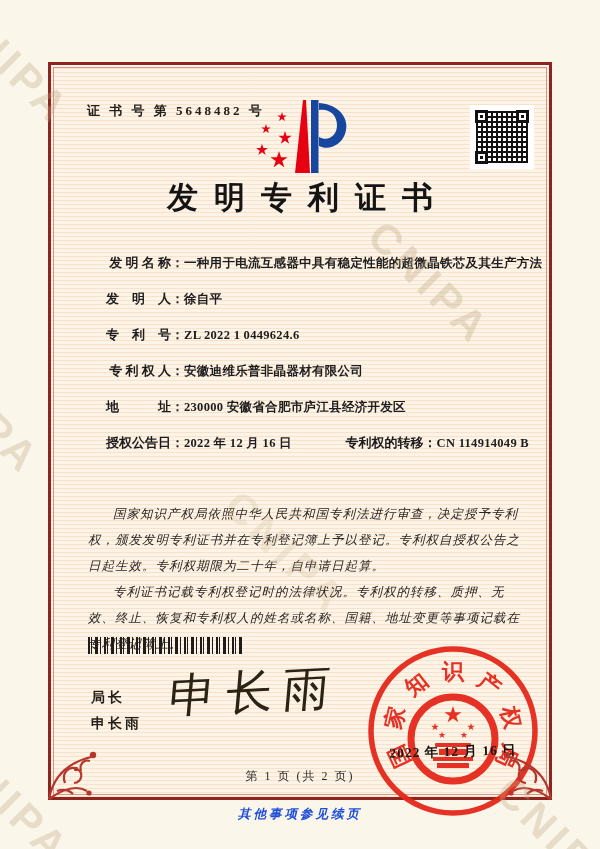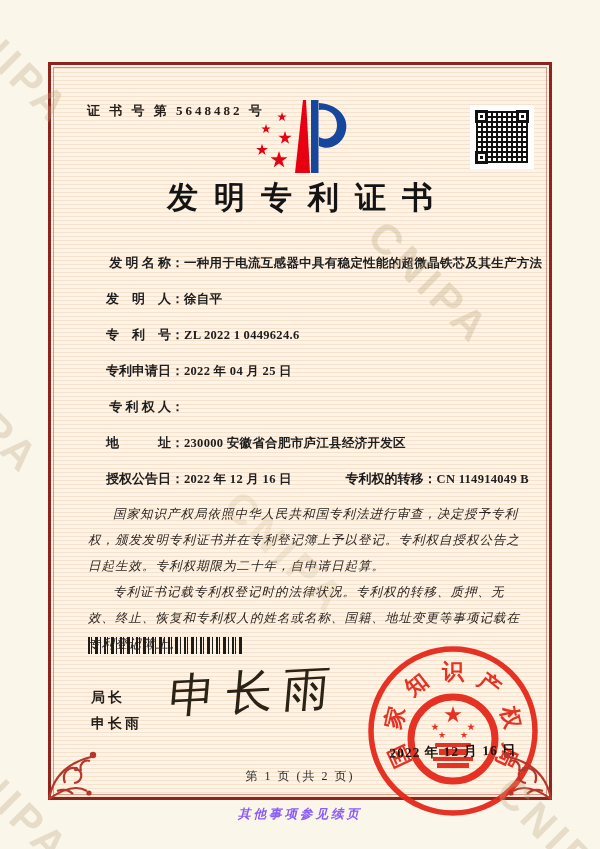--- a/index.html
+++ b/index.html
@@ -101,21 +101,21 @@
     font-size:13.5px;font-weight:bold;letter-spacing:1px;color:#17130e;
     transform:rotate(-1.5deg);
   }
   
   .page-note{
     position:absolute;bottom:12px;left:0;width:100%;text-align:center;
     font-size:12px;letter-spacing:2px;color:#2a2a2a;z-index:4;
   }
   .footer-note{
     position:absolute;top:806px;left:0;width:100%;text-align:center;
-    font-size:12.5px;font-weight:bold;letter-spacing:3px;color:#8b5cf6;
+    font-size:12.5px;font-weight:bold;letter-spacing:3px;color:#1d4ed8;
     font-style:italic;z-index:4;
   }
 </style>
 </head>
 <body>
 
 <div class="wm" style="left:-28px;top:-8px;">CNIPA</div>
 <div class="wm" style="left:392px;top:212px;">CNIPA</div>
 <div class="wm" style="left:-58px;top:342px;">CNIPA</div>
 <div class="wm faint" style="left:248px;top:482px;">CNIPA</div>
@@ -184,25 +184,22 @@
     </div>
     <div class="row">
       <span class="lab">发　明　人：</span>
       <span class="val">徐自平</span>
     </div>
     <div class="row">
       <span class="lab">专　利　号：</span>
       <span class="val">ZL 2022 1 0449624.6</span>
     </div>
     <div class="row">
-      <span class="lab">专利申请日：</span>
-      <span class="val">2022 年 04 月 25 日</span>
-    </div>
-    <div class="row">
       <span class="lab">专 利 权 人：</span>
+      <span class="val">安徽迪维乐普非晶器材有限公司</span>
     </div>
     <div class="row">
       <span class="lab">地　　　址：</span>
       <span class="val">230000  安徽省合肥市庐江县经济开发区</span>
     </div>
     <div class="row grant">
       <span class="lab2">授权公告日：</span>
       <span class="val">2022 年 12 月 16 日</span>
       <span class="sp"></span>
       <span class="lab2">专利权的转移：</span>

